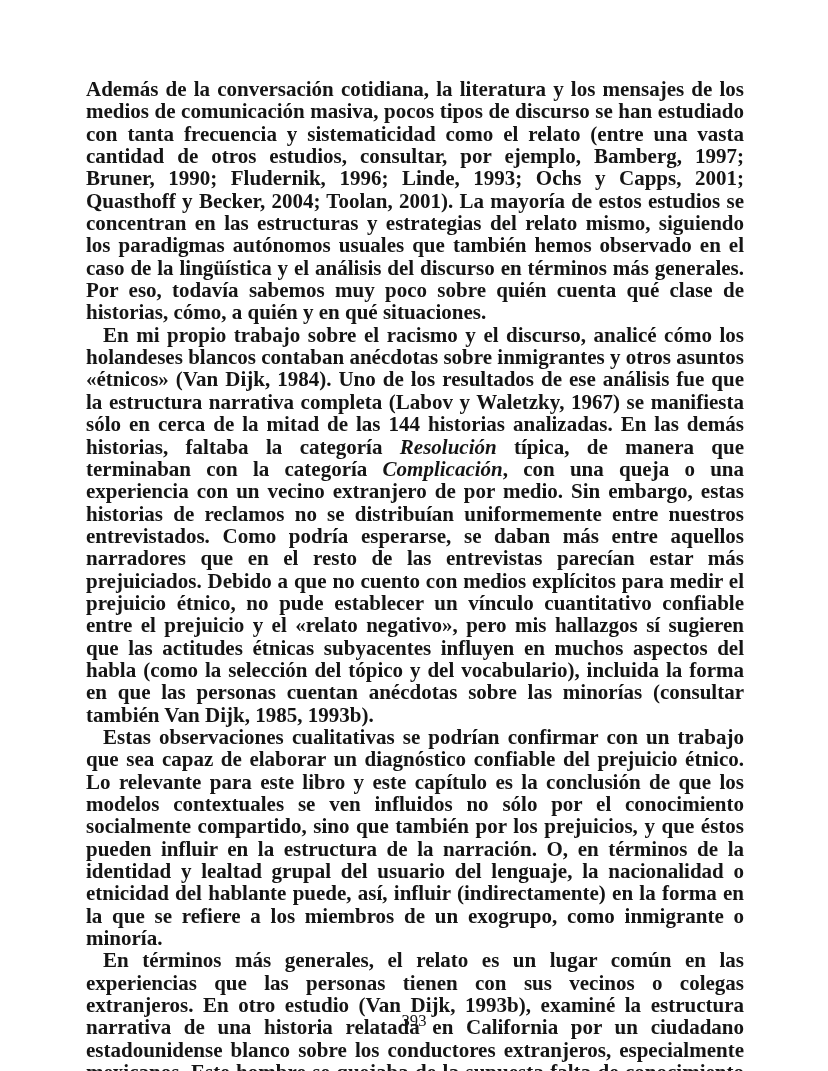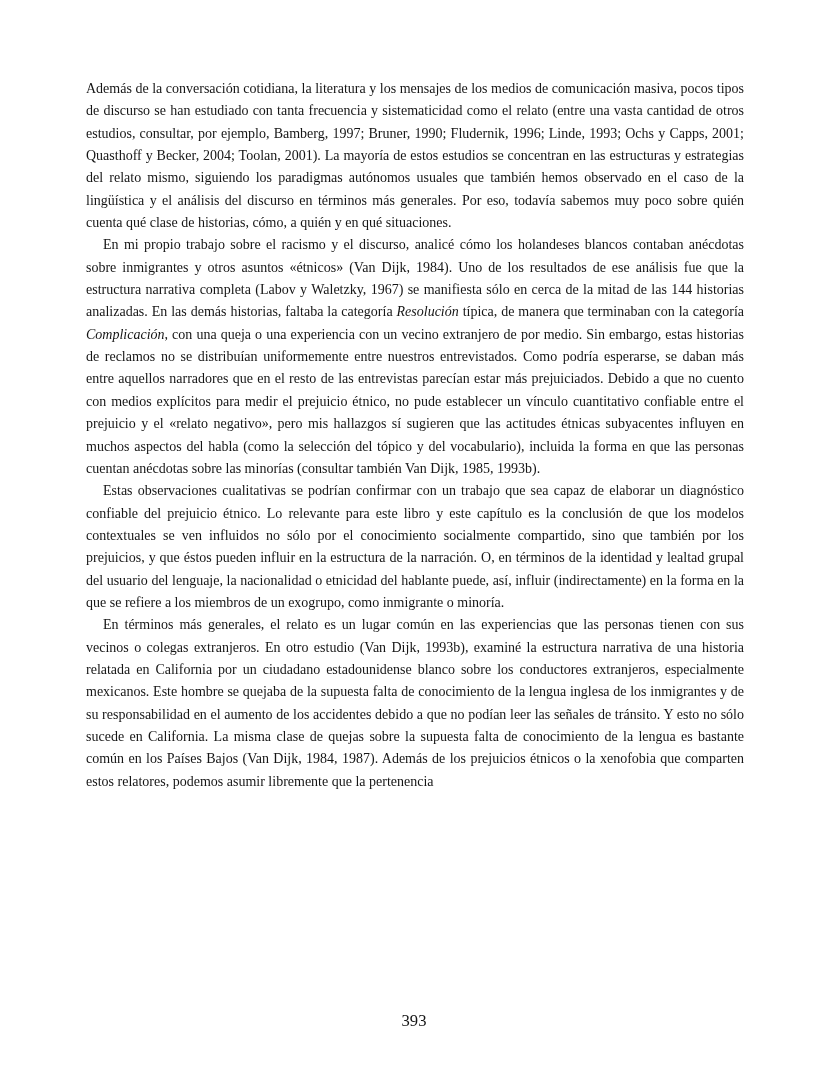--- a/index.html
+++ b/index.html
@@ -32,25 +32,26 @@
     left: 86px;
     top: 78px;
     width: 658px;
   }
 
   p.para {
     margin: 0;
     padding: 0;
     text-align: justify;
     text-justify: inter-word;
-    font-size: 14px;
+    font-size: 21px;
     line-height: 22.35px;
     text-indent: 17px;
     hyphens: none;
     word-spacing: 0px;
+    font-weight: bold;
   }
 
   p.para.first {
     text-indent: 0;
   }
 
   p.para i, p.para em {
     font-style: italic;
   }
 

